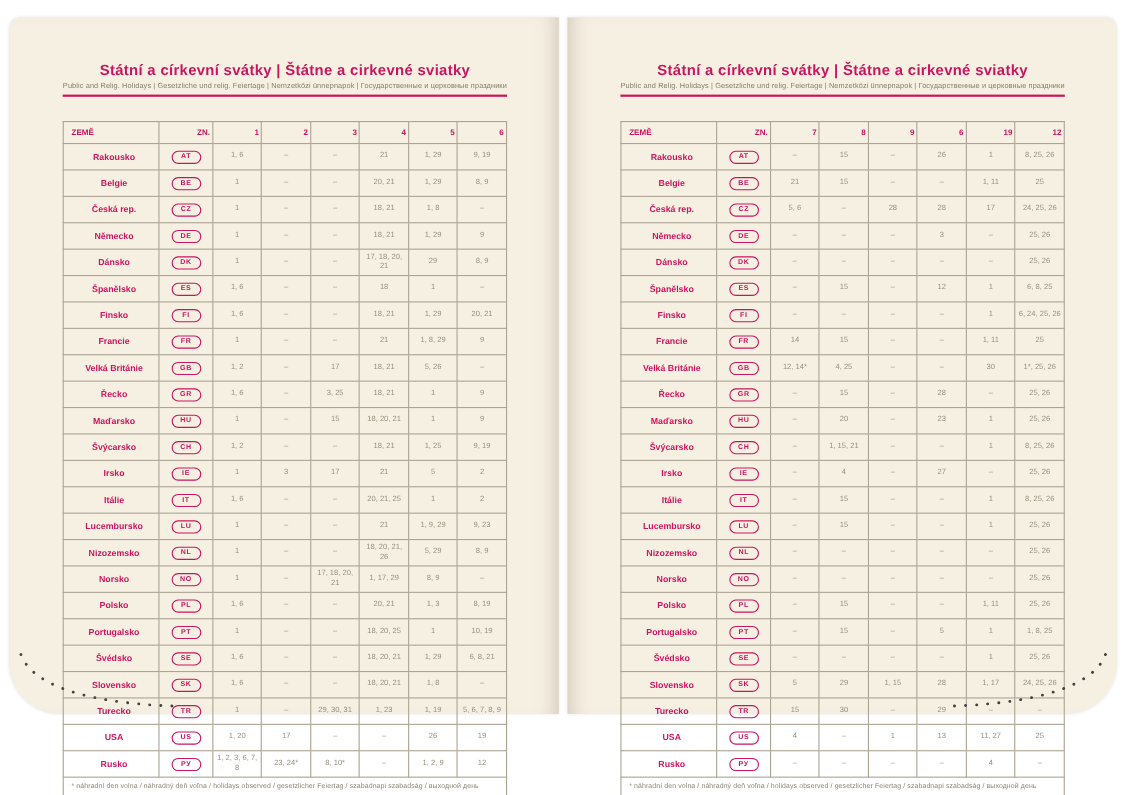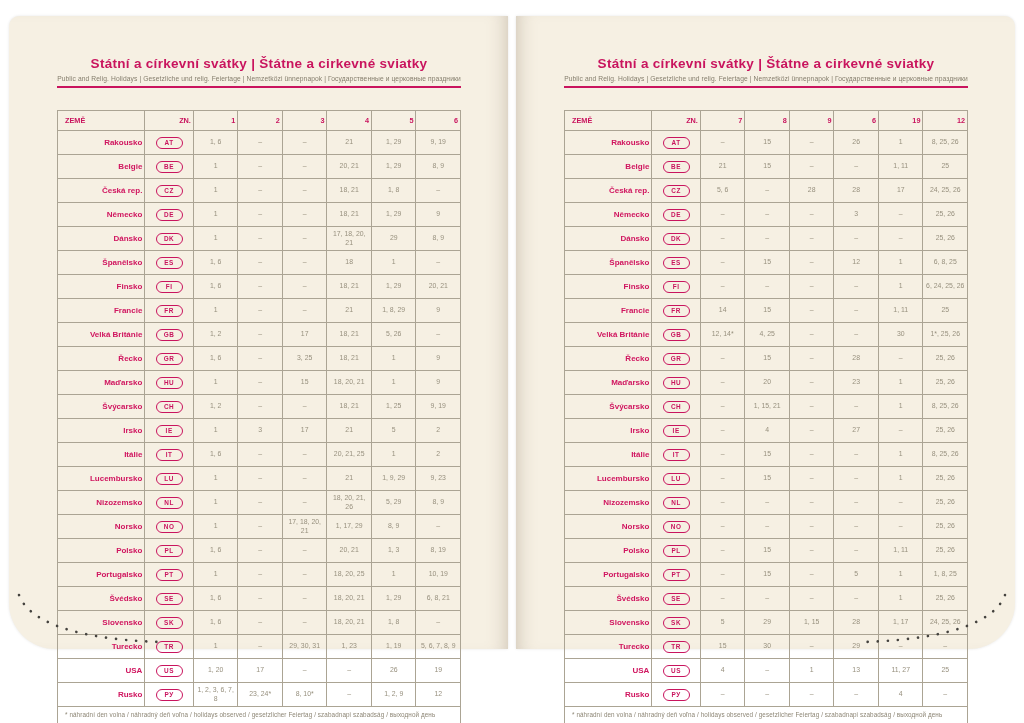--- a/index.html
+++ b/index.html
@@ -41,21 +41,21 @@
     font-size:7.3px; color:#c9145e; height:19px; font-weight:bold;
     text-align:right; padding:0 2px;
   }
   th.col-country { width:19.2%; text-align:left; padding-left:7px; }
   th.col-code    { width:10.8%; }
   td {
     font-size:6.9px; color:#97907e; text-align:center;
     height:21px; padding:1px 2px; line-height:1.25;
   }
   td.country {
-    text-align:right; padding-left:7px;
+    text-align:center; padding-left:7px;
     font-size:8px; font-weight:bold; color:#d0155f;
   }
   .badge {
     display:inline-block; box-sizing:border-box;
     border:1.2px solid #c9145e; border-radius:9px;
     color:#c9145e; font-weight:bold; font-size:6.4px;
     padding:1px 0; width:27px; letter-spacing:0.6px; text-align:center;
   }
   td.footnote {
     text-align:left; font-size:6.3px; padding:4px 7px; height:auto;

